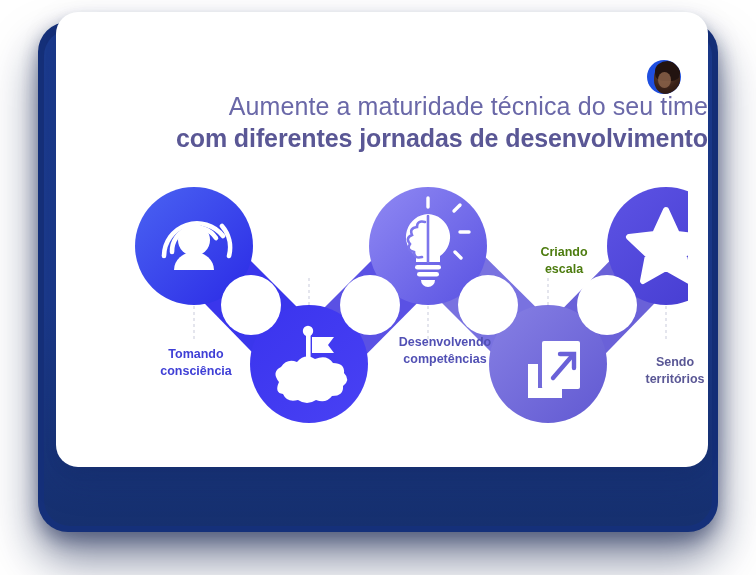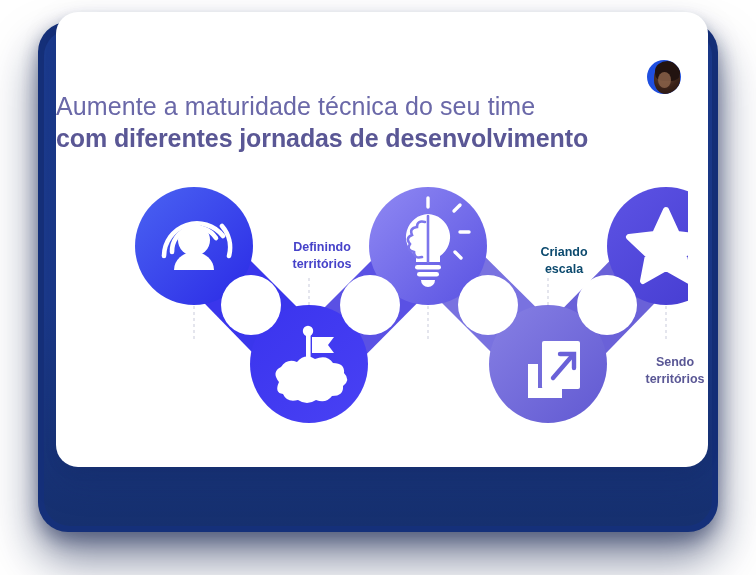--- a/index.html
+++ b/index.html
@@ -92,21 +92,21 @@
     background: #8a6149;
     opacity: .85;
   }
 
   
   .heading {
     position: absolute;
     left: 0;
     top: 78px;
     width: 100%;
-    text-align: left;
+    text-align: right;
     line-height: 1.28;
   }
   .heading .l1 {
     display: block;
     font-size: 25px;
     font-weight: 400;
     color: #6a68a8;
     letter-spacing: .1px;
   }
   .heading .l2 {
@@ -131,21 +131,21 @@
     position: absolute;
     text-align: center;
     font-size: 12.5px;
     font-weight: 700;
     line-height: 1.33;
     white-space: nowrap;
   }
   .lbl-0 { left: 60px;  top: 172px; width: 120px; color: #3f3fd6; }
   .lbl-1 { left: 187px; top: 65px;  width: 118px; color: #4642c9; }
   .lbl-2 { left: 296px; top: 160px; width: 146px; color: #5150b4; }
-  .lbl-3 { left: 433px; top: 70px;  width: 110px; color: #0c4a6e; }
+  .lbl-3 { left: 433px; top: 70px;  width: 110px; color: #4d7c0f; }
   .lbl-4 { left: 540px; top: 180px; width: 118px; color: #5a5795; }
 </style>
 </head>
 <body>
 
 <div class="stage">
 
   <div class="back-panel"></div>
 
   <div class="card">
@@ -260,26 +260,30 @@
             <polyline points="484,180 498,180 498,194"></polyline>
           </g>
         </g>
 
         <g fill="#ffffff">
           <path d="M 590 36 L 601 60 L 627 63 L 608 81 L 613 107 L 590 94
                    L 567 107 L 572 81 L 553 63 L 579 60 Z" stroke="#ffffff" stroke-width="6" stroke-linejoin="round"></path>
         </g>
       </svg>
 
-
-      <div class="lbl lbl-1">
-        <span>Definindo</span><br>
-        <span>territórios</span>
-      </div>
-
+      <div class="lbl lbl-0">
+        <span>Tomando</span><br>
+        <span>consciência</span>
+      </div>
+
+
+      <div class="lbl lbl-2">
+        <span>Desenvolvendo</span><br>
+        <span>competências</span>
+      </div>
 
       <div class="lbl lbl-3">
         <span>Criando</span><br>
         <span>escala</span>
       </div>
 
       <div class="lbl lbl-4">
         <span>Sendo</span><br>
         <span>territórios</span>
       </div>

